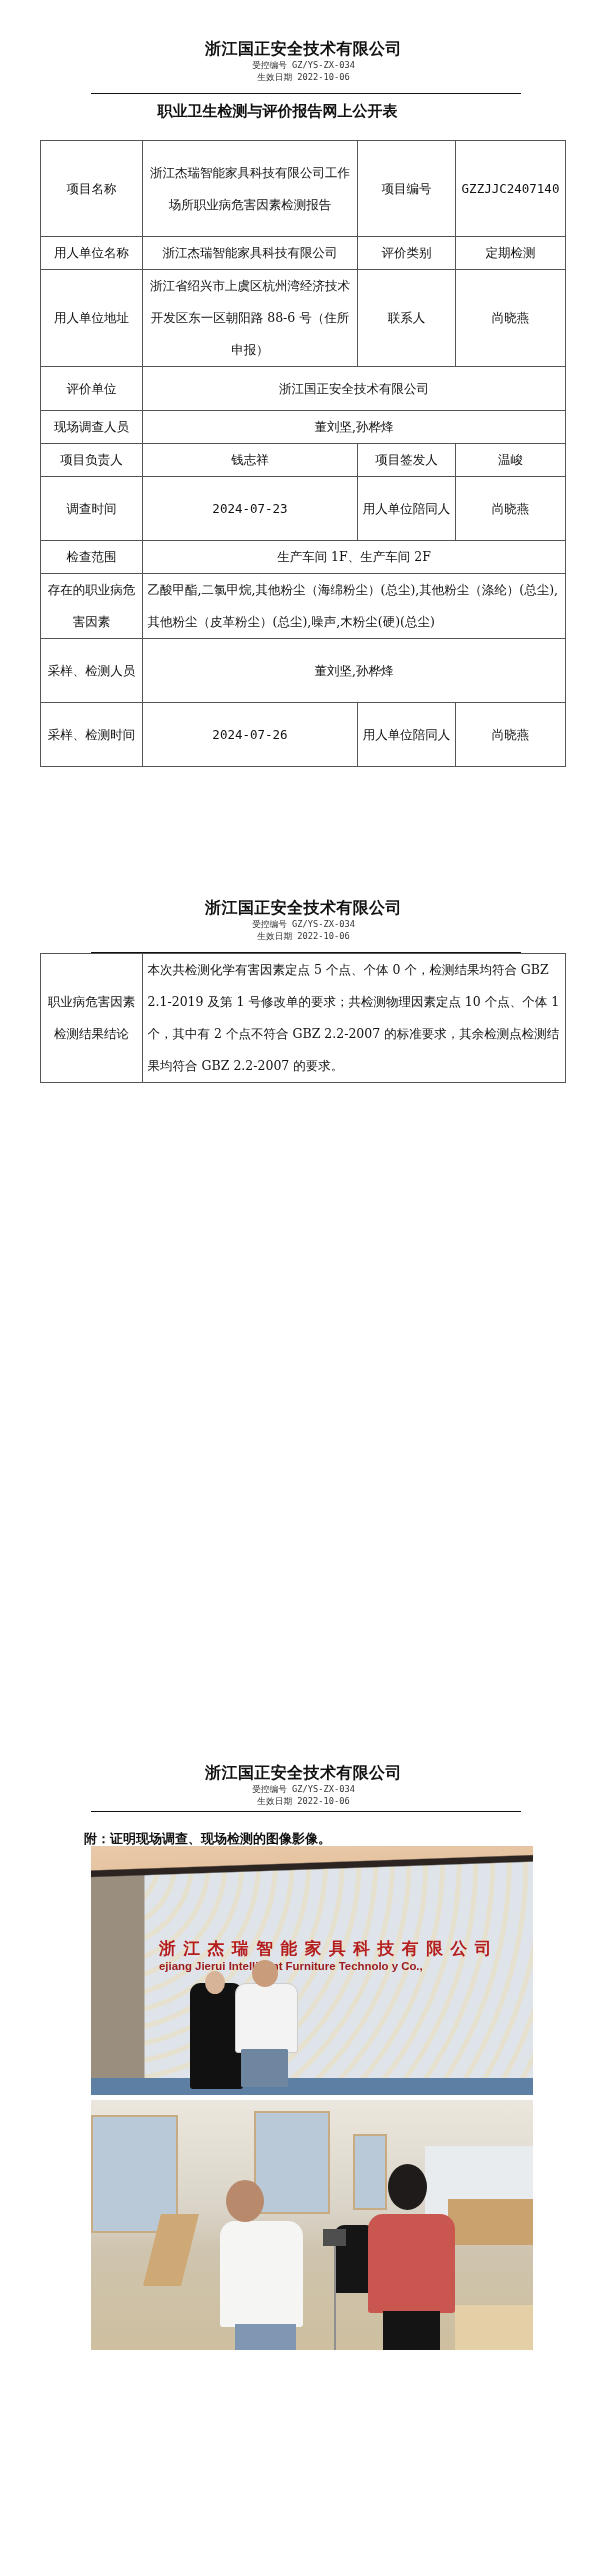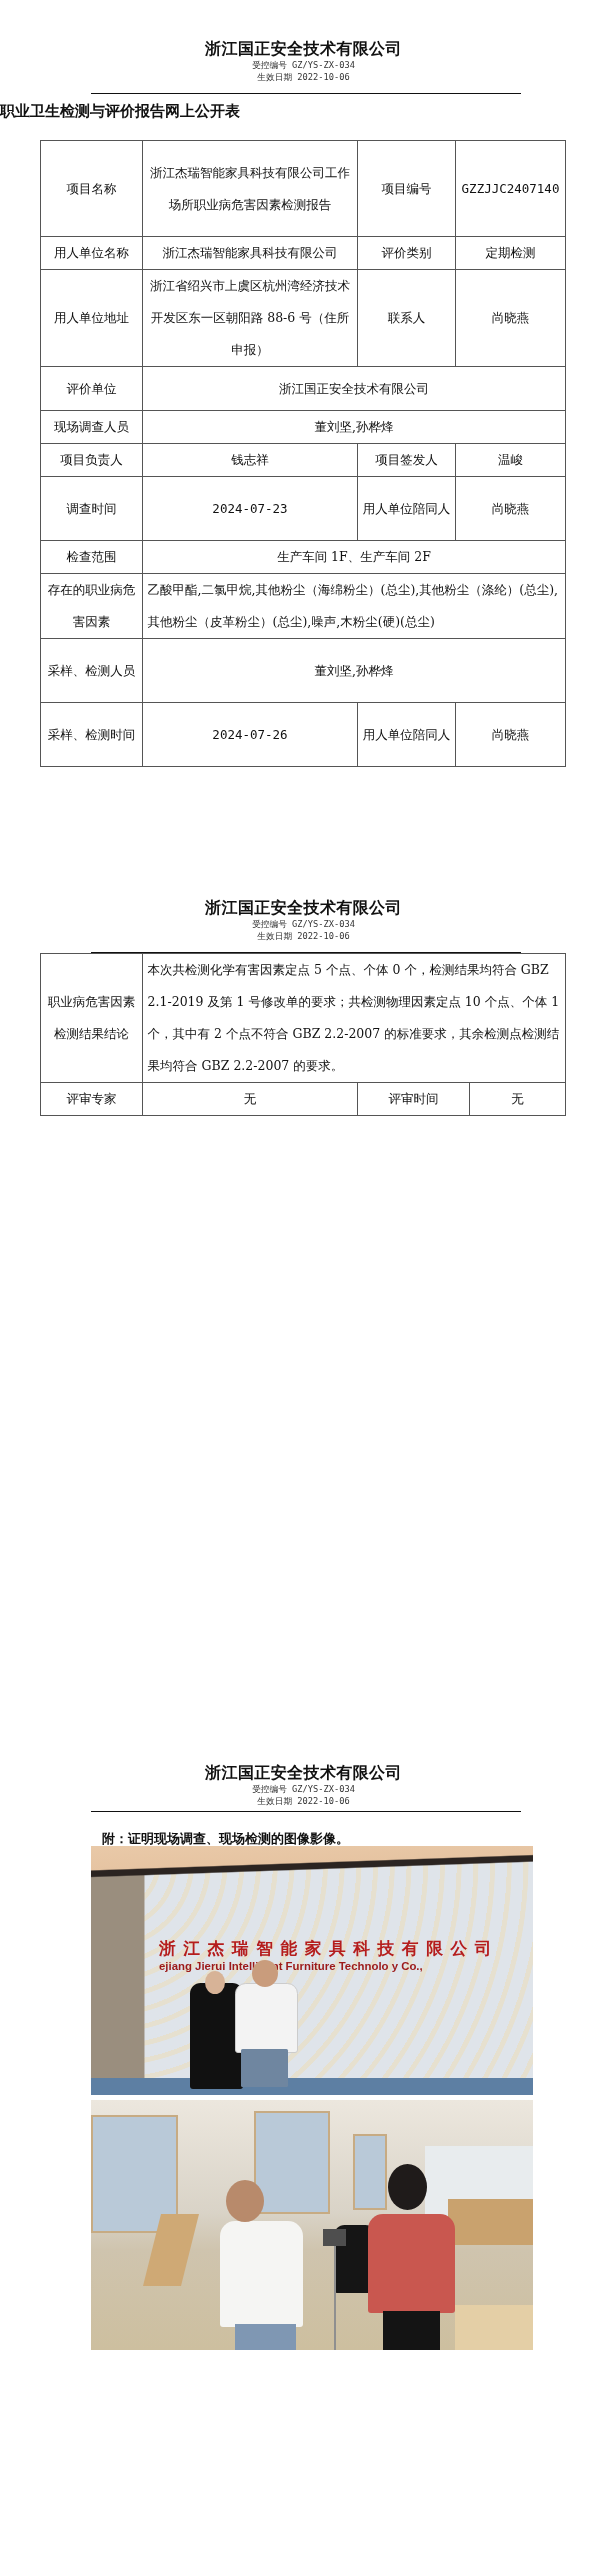--- a/index.html
+++ b/index.html
@@ -4,29 +4,29 @@
 <style>
   html, body { margin: 0; padding: 0; background: #ffffff; }
   body {
     width: 607px; height: 2576px; position: relative; overflow: hidden;
     font-family: "DejaVu Serif", "Liberation Serif", serif; color: #111;
   }
   .page-header { position: absolute; left: 0; width: 607px; text-align: center; }
   .company-title { font-family: "DejaVu Sans", "Liberation Sans", sans-serif; font-size: 16px; font-weight: bold; letter-spacing: 0.4px; line-height: 20px; }
   .meta-line { font-size: 8.7px; line-height: 12px; color: #333; font-family: "DejaVu Sans Mono", "Liberation Mono", monospace; }
   .hr { position: absolute; left: 91px; width: 430px; height: 0; border-top: 1.1px solid #111; }
-  .doc-title { position: absolute; left: 0; width: 555px; text-align: left; font-family: "DejaVu Sans", "Liberation Sans", sans-serif; font-size: 15px; font-weight: bold; }
+  .doc-title { position: absolute; left: 0; width: 555px; text-align: center; font-family: "DejaVu Sans", "Liberation Sans", sans-serif; font-size: 15px; font-weight: bold; }
 
   table.report { position: absolute; left: 40px; width: 526px; border-collapse: collapse; table-layout: fixed; font-size: 12.5px; }
   table.report td { border: 0.8px solid #555; text-align: center; vertical-align: middle; padding: 0 4.6px; line-height: 32px; word-break: break-all; }
   table.report td.label { font-family: "DejaVu Sans", "Liberation Sans", sans-serif; }
   table.report td.left { text-align: left; }
   .mono { font-family: "DejaVu Sans Mono", "Liberation Mono", monospace; }
 
-  .attach-note { position: absolute; left: 102px; top: 1830px; font-size: 13px; font-weight: bold; font-family: "DejaVu Sans", "Liberation Sans", sans-serif; }
+  .attach-note { position: absolute; left: 84px; top: 1830px; font-size: 13px; font-weight: bold; font-family: "DejaVu Sans", "Liberation Sans", sans-serif; }
   .photo { position: absolute; left: 91px; width: 442px; overflow: hidden; }
   .photo1 {
     top: 1846px; height: 249px;
     background:
       linear-gradient(178deg, #e9c9a8 0%, #e6c4a2 9%, #2b2421 9.5%, #2b2421 11.5%, transparent 12%),
       linear-gradient(90deg, #9a8e7e 0%, #9a8e7e 12%, transparent 12.2%),
       repeating-radial-gradient(circle at 15px 15px, #e6e0cf 0 4.6px, #dfe4ea 5.3px 16.7px),
       #dfe4ea;
   }
   .photo1 .sign-cn { position: absolute; left: 68px; top: 91px; width: 394px; color: #b51d1d; font-family: "DejaVu Sans", "Liberation Sans", sans-serif; font-weight: bold; font-size: 16.7px; letter-spacing: 7.6px; white-space: nowrap; }
@@ -153,26 +153,20 @@
     <col style="width:102px">
       <col style="width:215px">
       <col style="width:112px">
       <col style="width:96px">
   </colgroup>
   <tbody>
       <tr style="height:127px">
     <td class="label">职业病危害因素检测结果结论</td>
     <td colspan="3" class="left">本次共检测化学有害因素定点 5 个点、个体 0 个，检测结果均符合 GBZ 2.1-2019 及第 1 号修改单的要求；共检测物理因素定点 10 个点、个体 1 个，其中有 2 个点不符合 GBZ 2.2-2007 的标准要求，其余检测点检测结果均符合 GBZ 2.2-2007 的要求。</td>
   </tr>
-  <tr style="height:32px">
-    <td class="label">评审专家</td>
-    <td>无</td>
-    <td class="label">评审时间</td>
-    <td>无</td>
-  </tr>
 </tbody>
   </table>
 
 <div class="page-header" style="top:1763px;">
   <div class="company-title">浙江国正安全技术有限公司</div>
   <div class="meta-line">受控编号 GZ/YS-ZX-034</div>
   <div class="meta-line">生效日期 2022-10-06</div>
 </div>
 <div class="hr" style="top:1811px;"></div>
 

